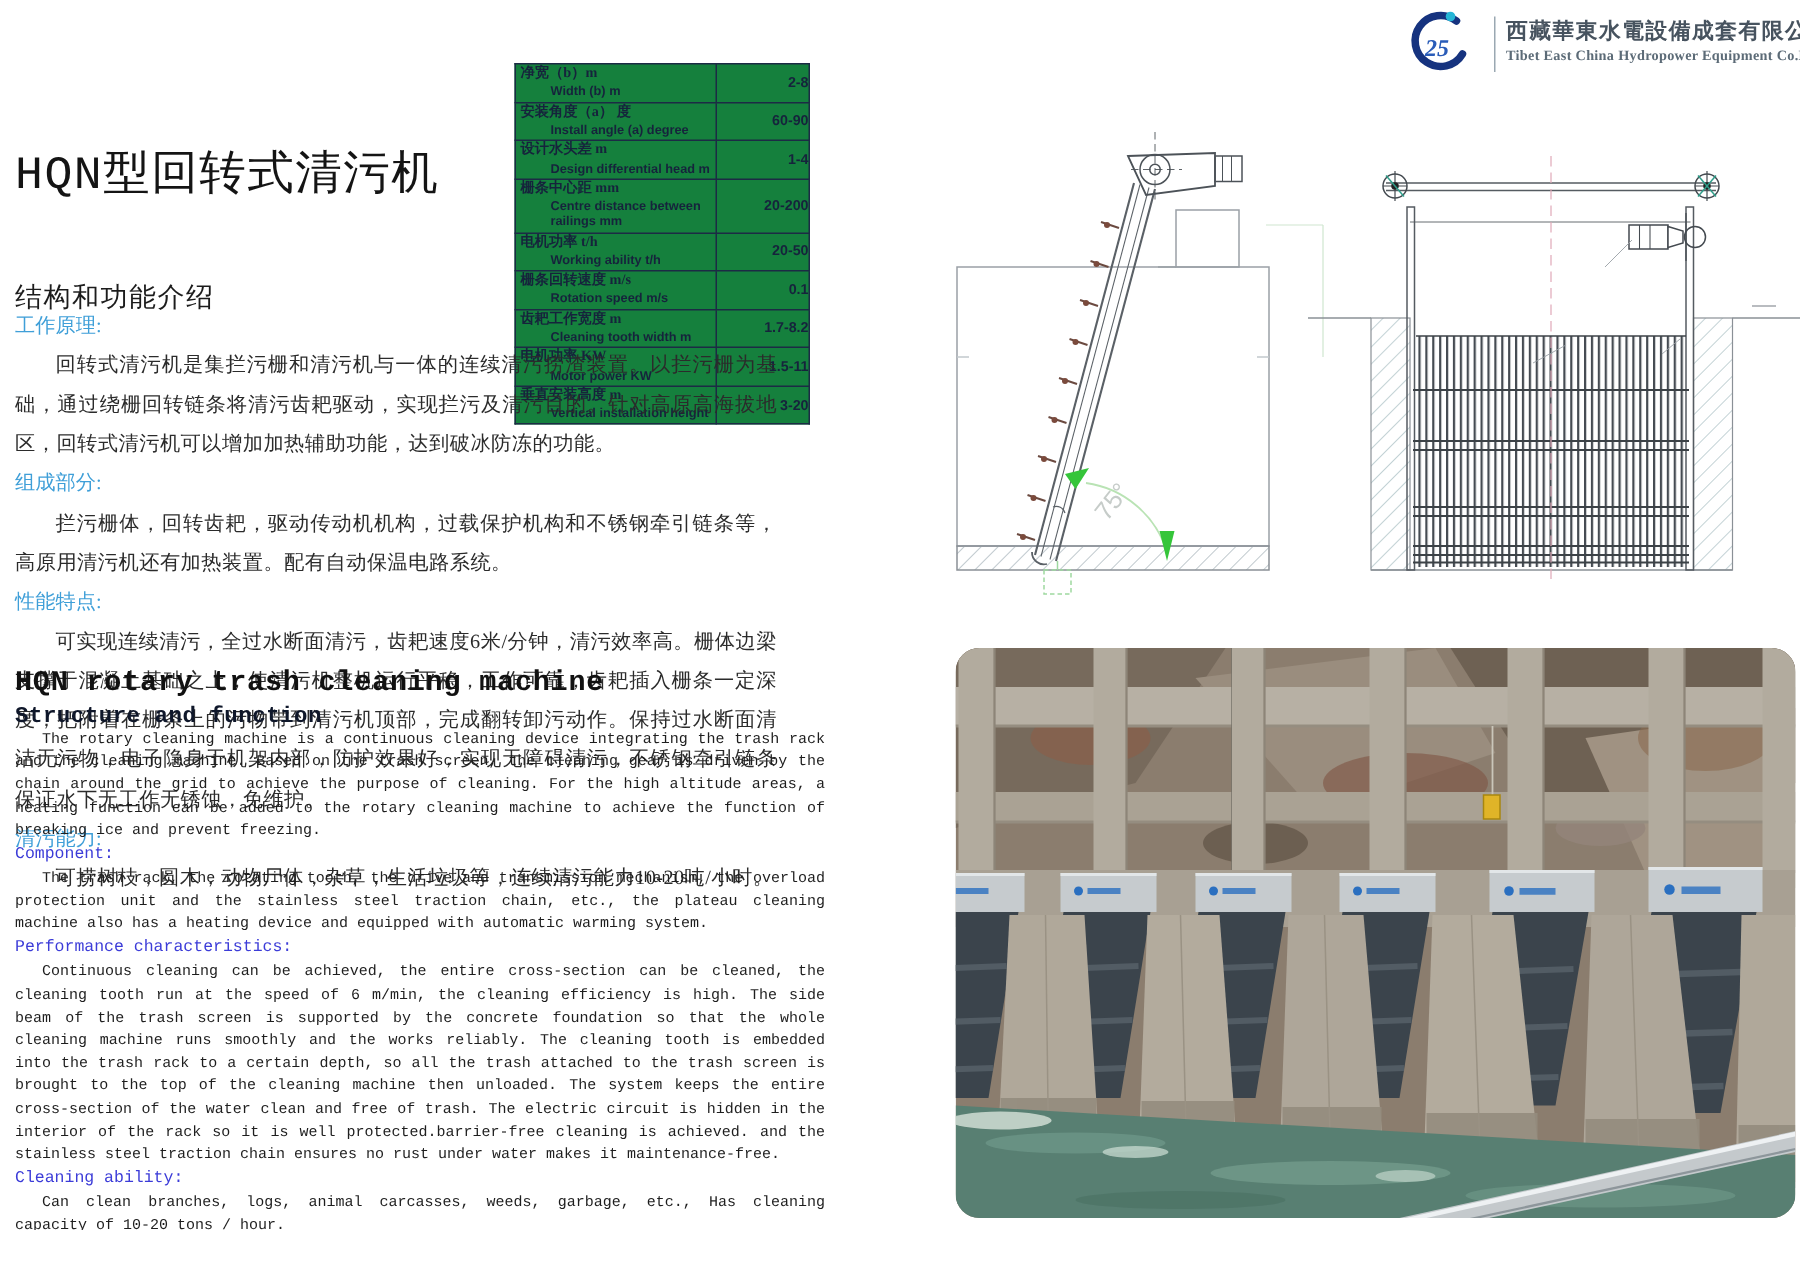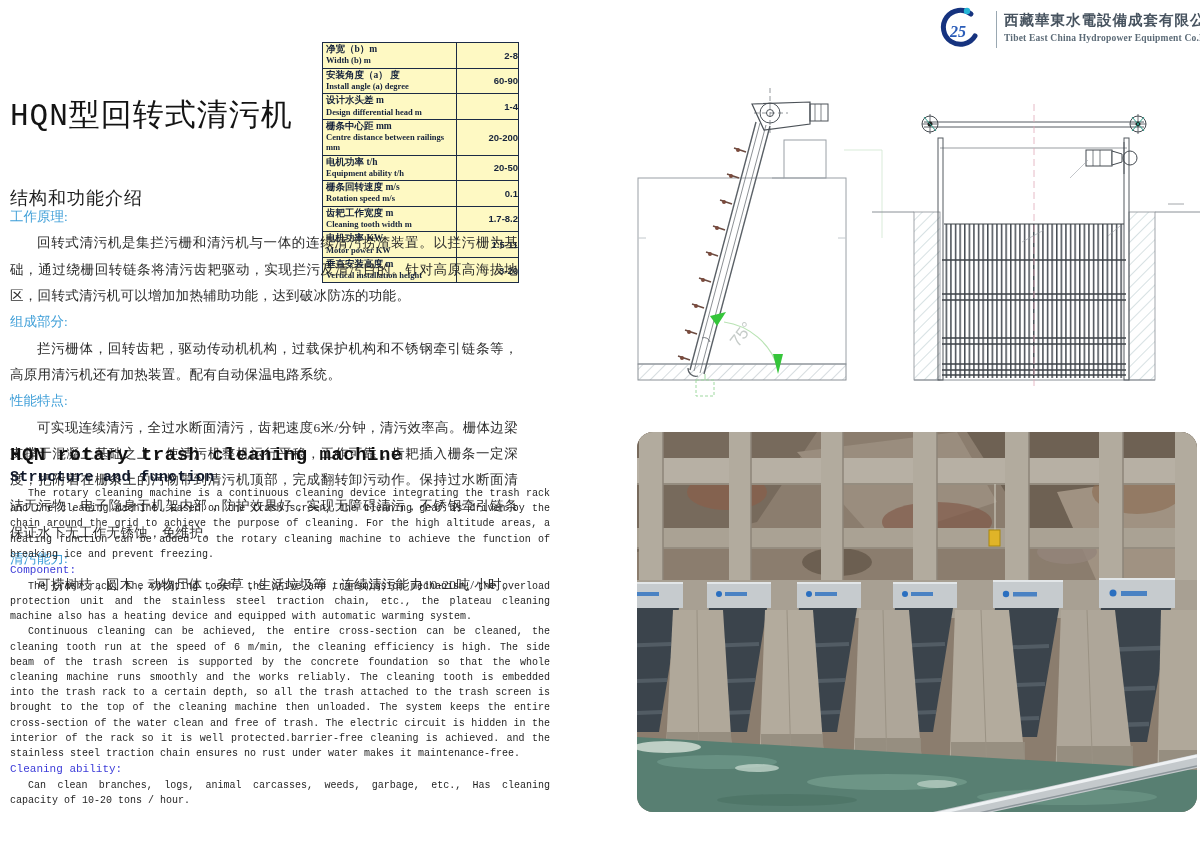--- a/index.html
+++ b/index.html
@@ -8,26 +8,26 @@
     position:relative; width:1200px; height:820px; background:#ffffff; overflow:hidden;
     font-family:"Liberation Serif","DejaVu Serif",serif; color:#222;
   }
   
   .logo-svg { position:absolute; left:934px; top:5px; width:54px; height:48px; }
   .header-divider { position:absolute; left:996px; top:11px; width:1px; height:37px; background:#9aa8b2; }
   .company-block { position:absolute; left:1004px; top:11px; width:200px; }
   .company-zh { font-size:14.5px; font-weight:bold; color:#47535f; letter-spacing:1px; white-space:nowrap; }
   .company-en { font-size:9.5px; font-weight:bold; color:#5c6b77; margin-top:3px; white-space:nowrap; letter-spacing:0.2px; }
   
-  .spec-table { position:absolute; left:322px; top:42px; width:197px; border-collapse:collapse;
-    background:#fef9c3; border:1.5px solid #1c2b45; }
+  .spec-table { position:absolute; left:343px; top:42px; width:197px; border-collapse:collapse;
+    background:#15803d; border:1.5px solid #1c2b45; }
   .spec-table td { border:1px solid #1c2b45; vertical-align:middle; }
   .spec-param { padding:1px 3px 2px 3px; }
   .spec-zh { font-size:9.5px; font-weight:bold; color:#16233c; line-height:1.2; }
-  .spec-en { font-family:Liberation Serif, serif; font-size:8.5px; font-weight:bold; color:#16233c; line-height:1.2; }
+  .spec-en { font-family:Liberation Sans, sans-serif; font-size:8.5px; font-weight:bold; color:#16233c; line-height:1.2;margin-left:20px; }
   .spec-value { width:62px; text-align:right; font-family:"Liberation Sans","DejaVu Sans",sans-serif;
     font-size:9.5px; font-weight:bold; color:#16233c; }
   
   .title-zh { position:absolute; left:10px; top:94px; font-size:31px; color:#141414; letter-spacing:1px; white-space:nowrap;font-family:Liberation Mono, monospace; }
   .intro-zh { position:absolute; left:10px; top:186px; font-size:18px; color:#1c1c1c; letter-spacing:1px; }
   .zh-sections { position:absolute; left:10px; top:204px; width:508px; }
   .zh-label { color:#3f9fd8; font-size:13.5px; line-height:1.95; }
   .zh-text { font-size:13.5px; color:#2b2b2b; line-height:1.95; text-align:justify; text-indent:2em; letter-spacing:0.3px; }
   
   .en-block { position:absolute; left:10px; top:444px; width:540px;
@@ -84,21 +84,21 @@
       <tr>
         <td class="spec-param">
             <div class="spec-zh">栅条中心距 mm</div>
             <div class="spec-en">Centre distance between railings mm</div>
           </td>
         <td class="spec-value">20-200</td>
       </tr>
       <tr>
         <td class="spec-param">
             <div class="spec-zh">电机功率 t/h</div>
-            <div class="spec-en">Equipment ability t/h</div>
+            <div class="spec-en">Working ability t/h</div>
           </td>
         <td class="spec-value">20-50</td>
       </tr>
       <tr>
         <td class="spec-param">
             <div class="spec-zh">栅条回转速度 m/s</div>
             <div class="spec-en">Rotation speed m/s</div>
           </td>
         <td class="spec-value">0.1</td>
       </tr>
@@ -152,20 +152,21 @@
     <div class="en-title">HQN rotary trash cleaning machine</div>
     <div class="en-subtitle">Structure and function</div>
     <div>
       <div class="en-text">The rotary cleaning machine is a continuous cleaning device integrating the trash rack and the cleaning machine. Based on the trash screen, the cleaning gear is driven by the chain around the grid to achieve the purpose of cleaning. For the high altitude areas, a heating function can be added to the rotary cleaning machine to achieve the function of breaking ice and prevent freezing.</div>
     </div>
     <div>
       <div class="en-label">Component:</div>
       <div class="en-text">The trash rack, the rotating tooth, the drive and transmission mechanism, the overload protection unit and the stainless steel traction chain, etc., the plateau cleaning machine also has a heating device and equipped with automatic warming system.</div>
     </div>
     <div>
+      <div class="en-label">Performance characteristics:</div>
       <div class="en-text">Continuous cleaning can be achieved, the entire cross-section can be cleaned, the cleaning tooth run at the speed of 6 m/min, the cleaning efficiency is high. The side beam of the trash screen is supported by the concrete foundation so that the whole cleaning machine runs smoothly and the works reliably. The cleaning tooth is embedded into the trash rack to a certain depth, so all the trash attached to the trash screen is brought to the top of the cleaning machine then unloaded. The system keeps the entire cross-section of the water clean and free of trash. The electric circuit is hidden in the interior of the rack so it is well protected.barrier-free cleaning is achieved. and the stainless steel traction chain ensures no rust under water makes it maintenance-free.</div>
     </div>
     <div>
       <div class="en-label">Cleaning ability:</div>
       <div class="en-text">Can clean branches, logs, animal carcasses, weeds, garbage, etc., Has cleaning capacity of 10-20 tons / hour.</div>
     </div>
   </div>
 
   <svg class="drawing-side" viewBox="0 0 292 330">
     <defs>

